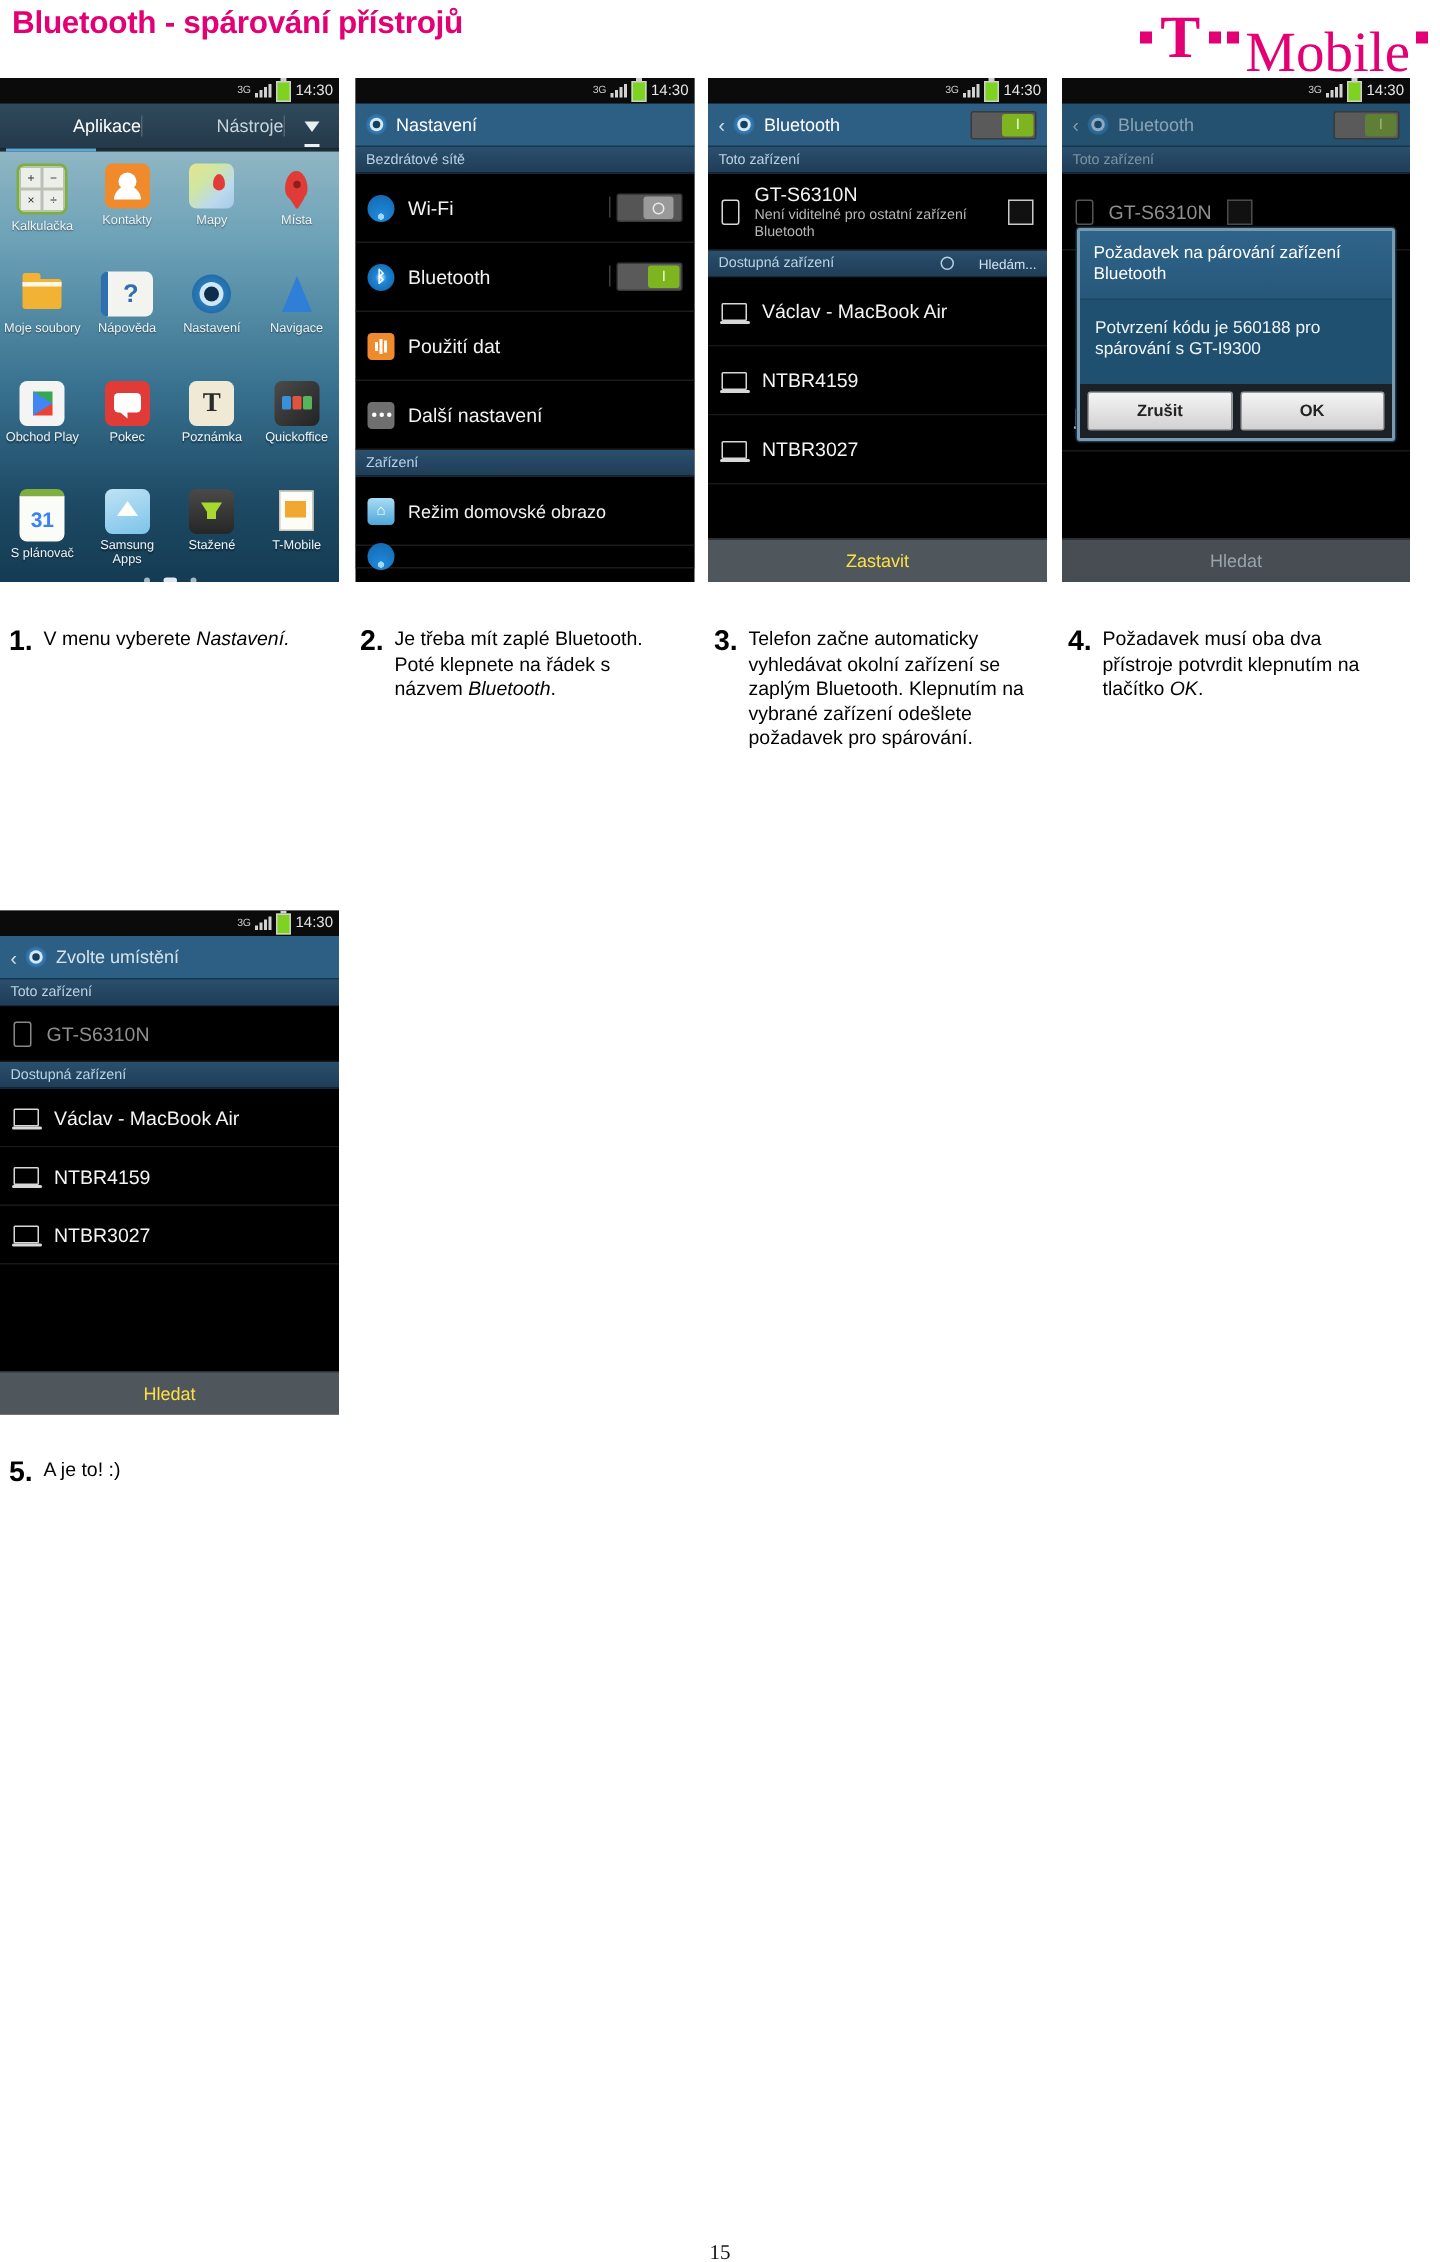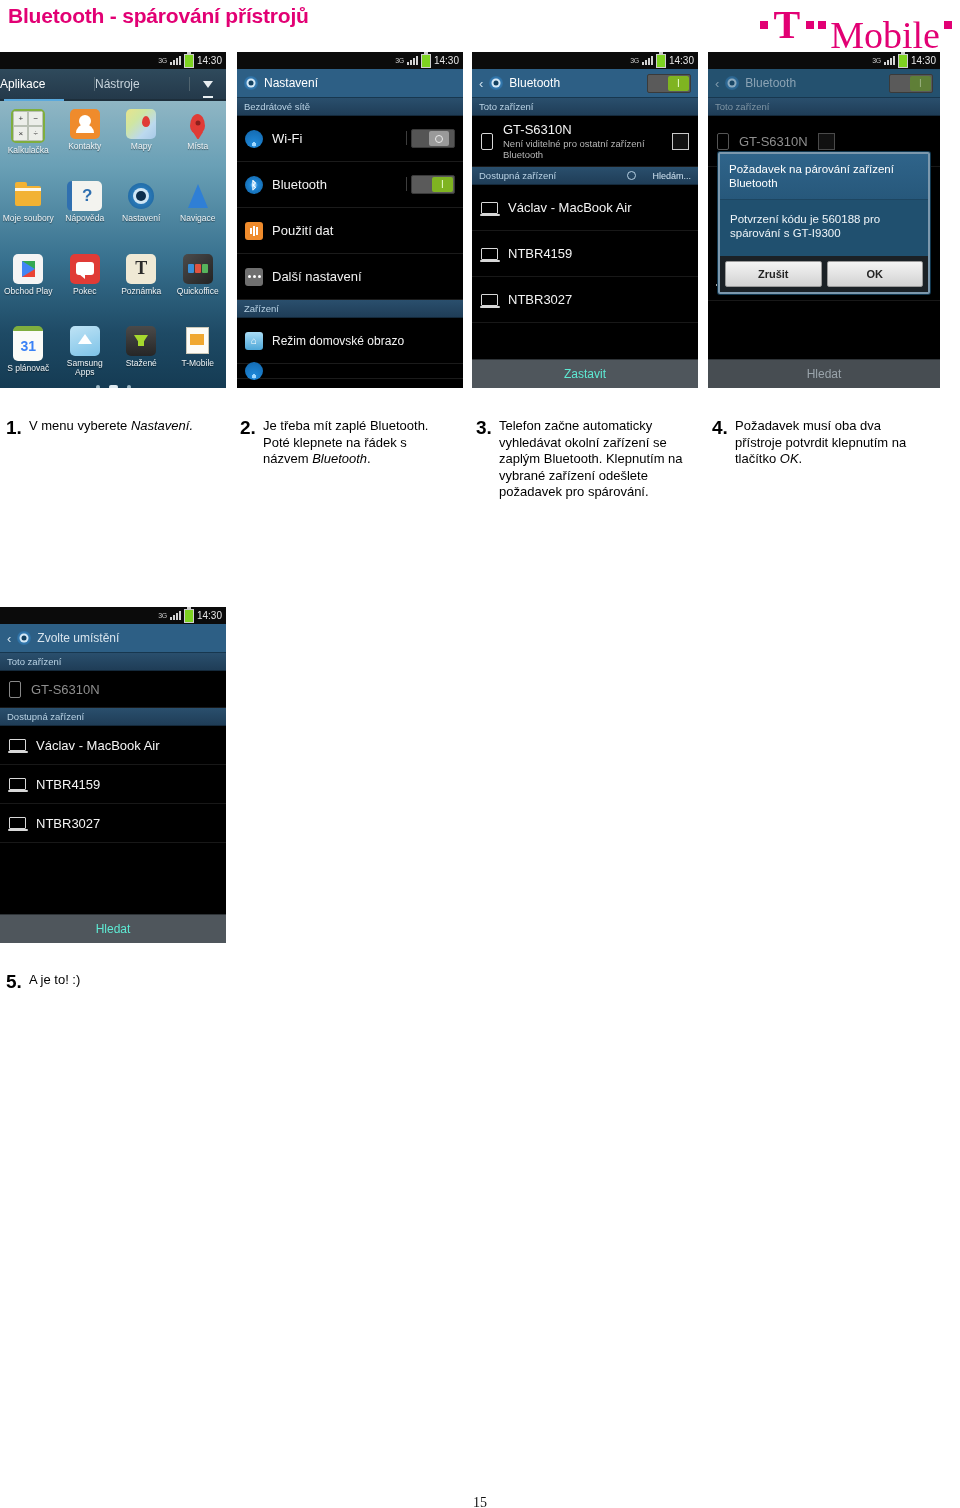--- a/index.html
+++ b/index.html
@@ -107,21 +107,21 @@
 
   
   .drawer-tabs {
     height: 30px;
     background: linear-gradient(#2f4a5c, #24394a);
     display: flex; align-items: center;
     border-bottom: 2px solid #1d2e3b;
     position: relative;
   }
   .drawer-tab {
-    flex: 1; text-align: left;
+    flex: 1; text-align: right;
     font-size: 12px; color: #c8d4dc;
   }
   .drawer-tab.active { color:#ffffff; }
   .drawer-tab.active::after{
     content:""; position:absolute; left:4px; bottom:-2px;
     width:60px; height:2px; background:#5aa9dd;
   }
   .drawer-sep { width:1px; height:14px; background:#50646f; }
   .drawer-dl {
     width: 36px; display:flex; align-items:center; justify-content:center;
@@ -273,21 +273,21 @@
   .dev-lap{width:15px;height:10px;border:1.5px solid #d8d8d8;border-radius:1px;position:relative;flex:0 0 auto}
   .dev-lap::after{content:"";position:absolute;left:-2.5px;bottom:-3px;width:20px;height:2px;background:#d8d8d8;border-radius:1px}
   .dev-txt{flex:1}
   .dev-name{font-size:13px;color:#f4f4f4}
   .dev-name.dim{color:#8e8e8e}
   .dev-sub{font-size:9.5px;color:#b6b6b6;line-height:11px;margin-top:1px}
   .dev-chk{width:15px;height:15px;border:1.5px solid #c9c9c9;background:#111;flex:0 0 auto}
   .botbar{
     position:absolute;left:0;right:0;bottom:0;height:28px;
     background:#4f565c;display:flex;align-items:center;justify-content:center;
-    font-size:12px;color:#5eead4;border-top:1px solid #2e3337;
+    font-size:12px;color:#fde047;border-top:1px solid #2e3337;
   }
   .botbar.dim{color:#9aa4ab;background:#474d52}
 
   
   .dlg{
     position:absolute;left:10px;right:10px;top:100px;
     background:#2a5c80;border:2px solid #7c98ad;border-radius:2px;
     box-shadow:0 0 0 1px #11374f;
   }
   .dlg-head{

